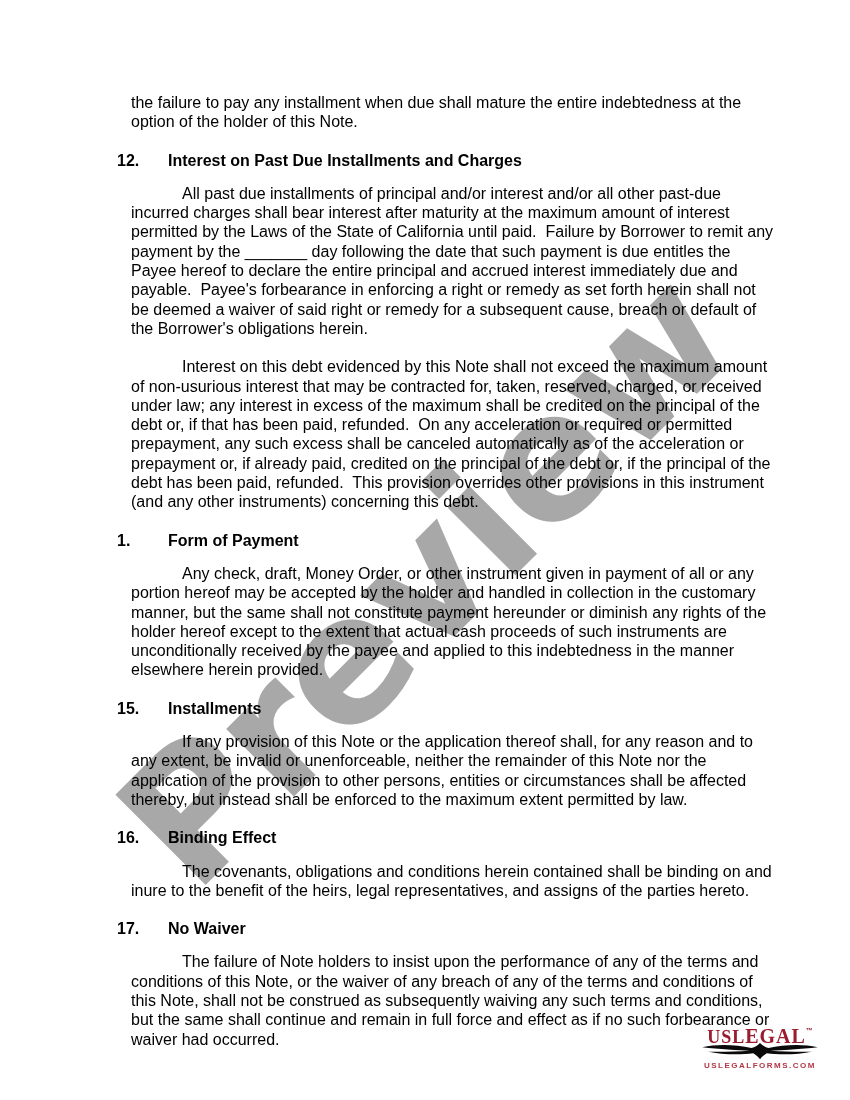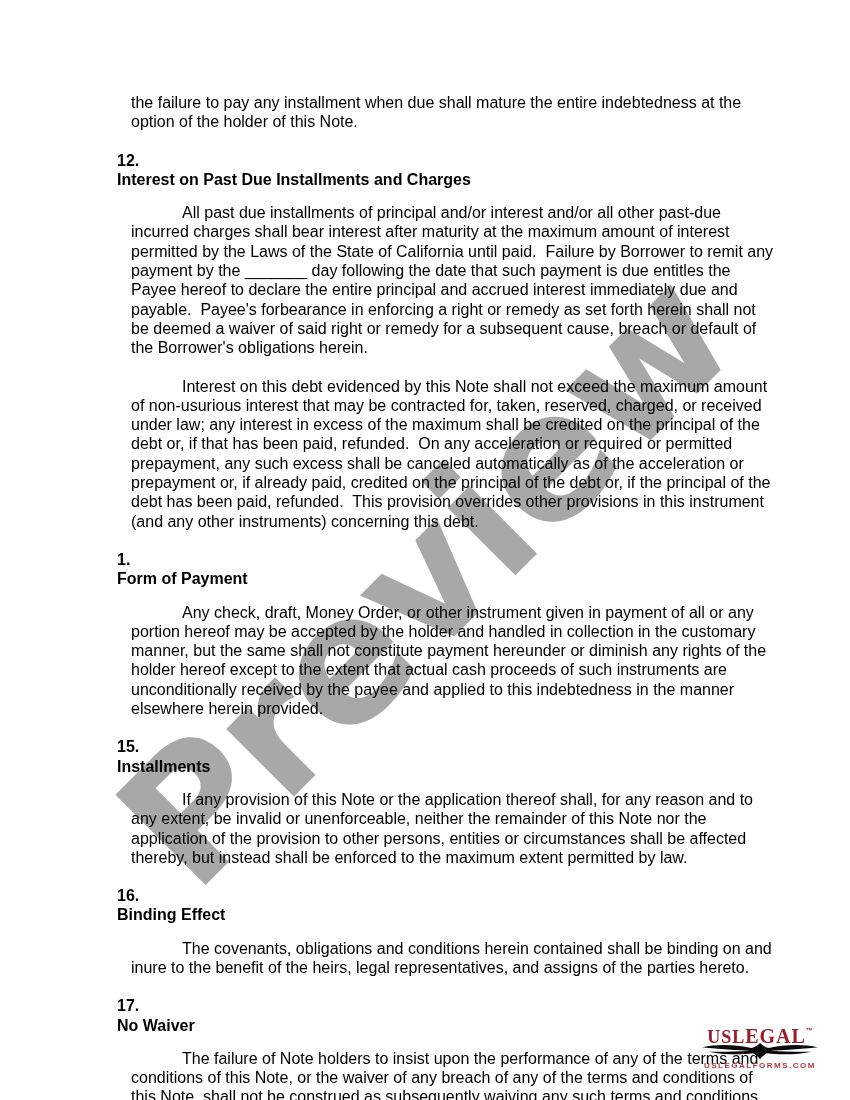--- a/index.html
+++ b/index.html
@@ -37,21 +37,20 @@
     line-height: 19.3px;
   }
   .para {
     margin: 14px;
     white-space: pre-wrap;
   }
   .sec { margin-top: 19px; }
   .sec-head {
     display: flex;
     font-weight: bold;
-    flex-direction: column;
   }
   .sec-num { width: 51px; flex: none; }
   .sec-title { flex: 1; }
   .sec-body { text-indent: 51px; }
   .logo {
     position: absolute;
     right: 20px;
     bottom: 30px;
     width: 140px;
     text-align: center;

